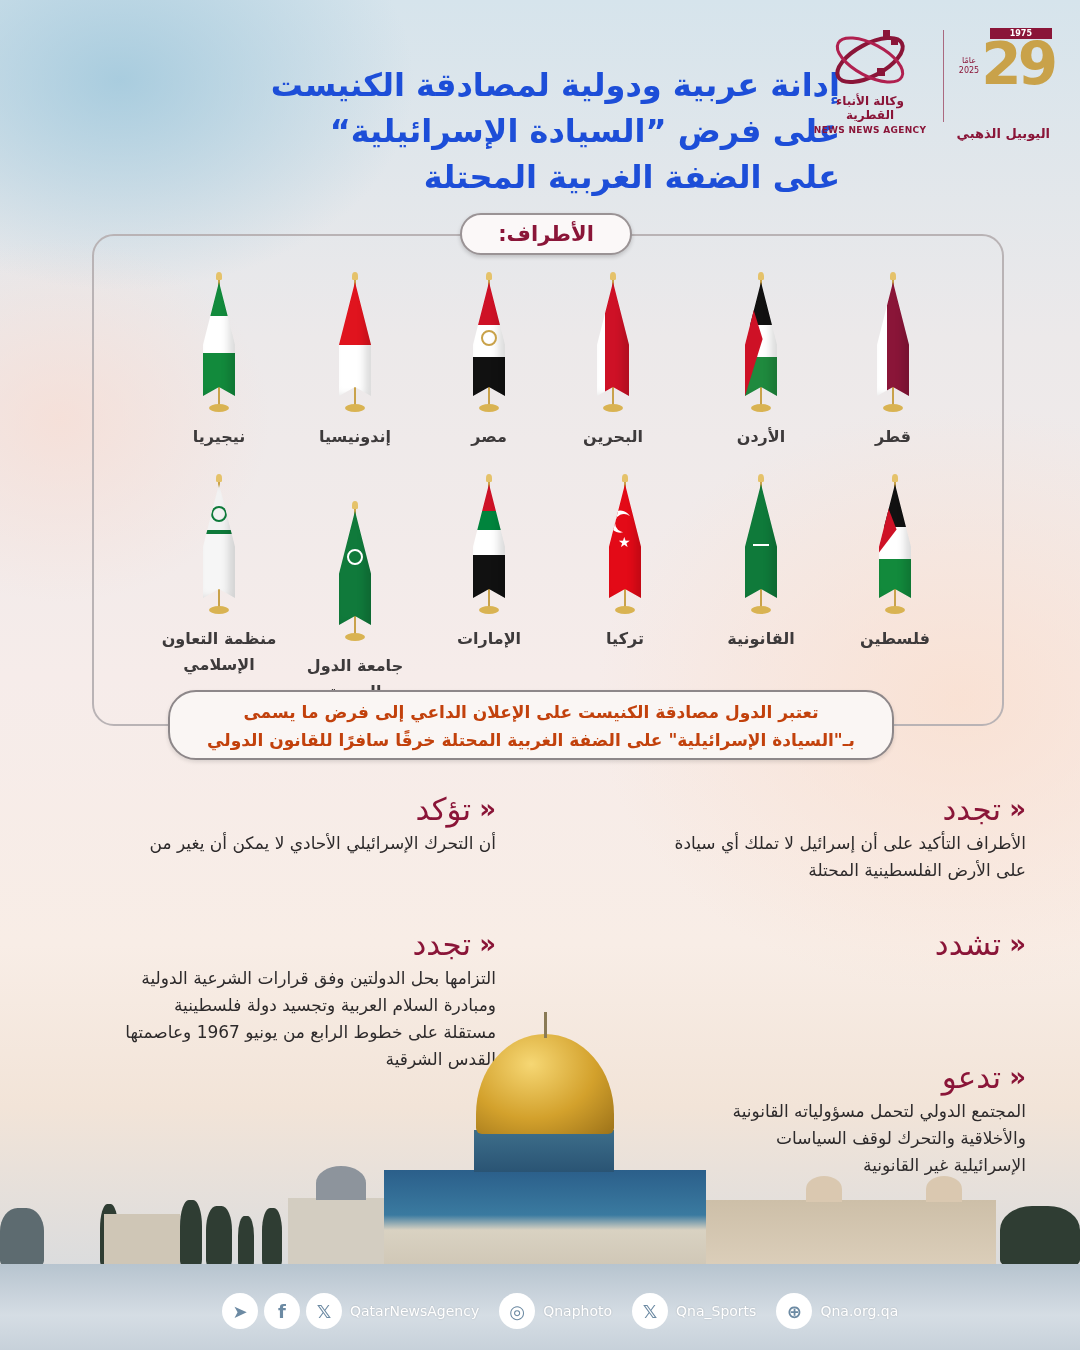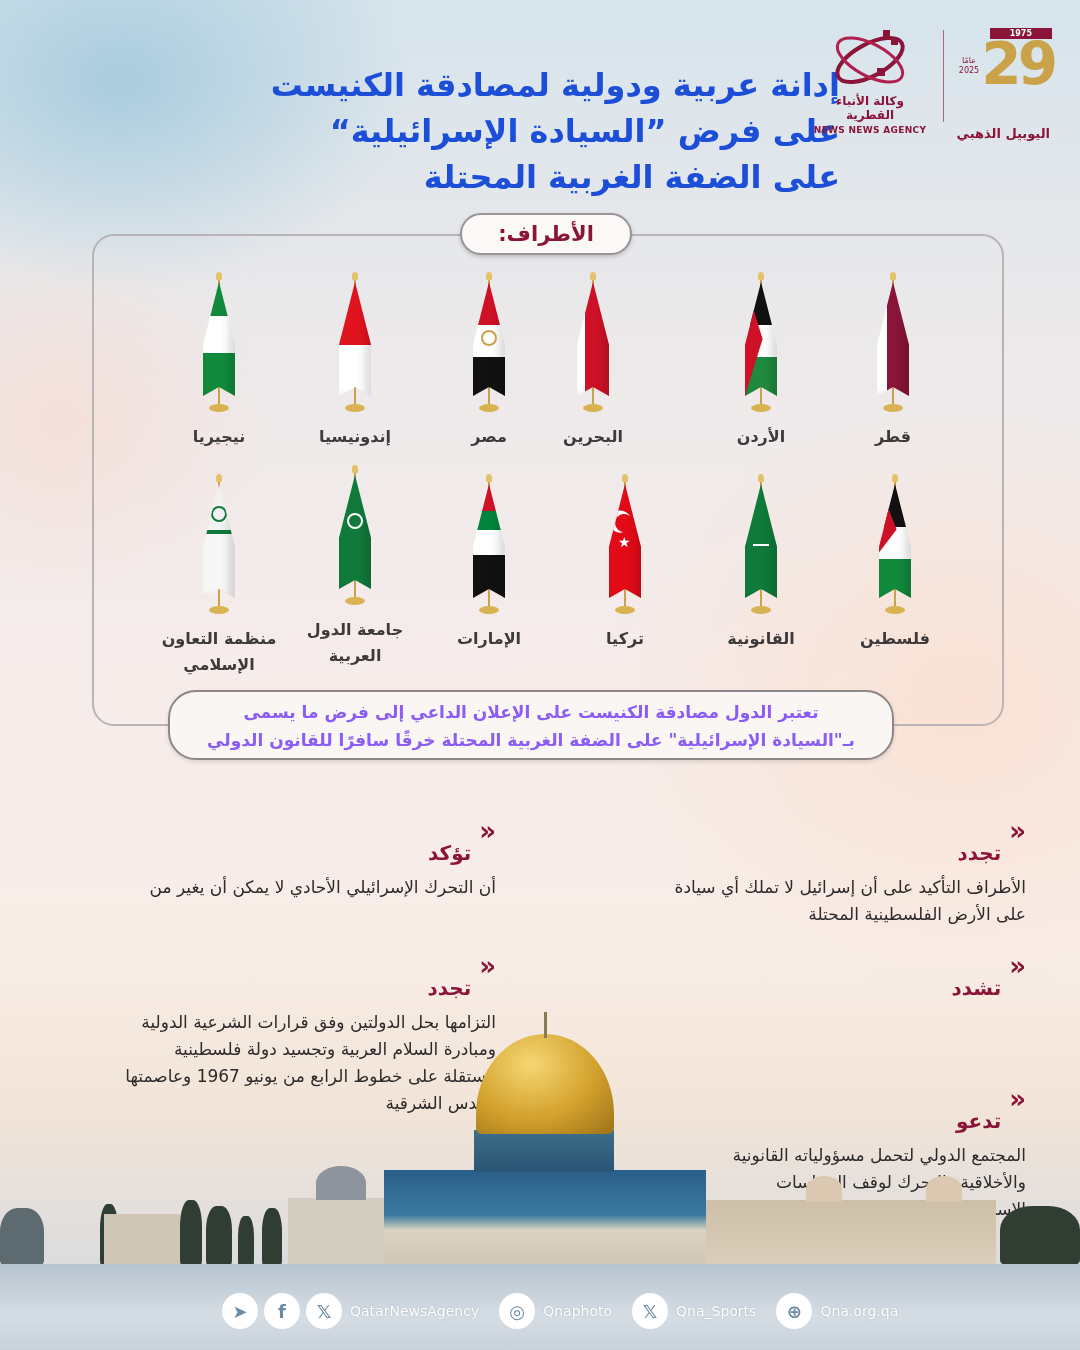--- a/index.html
+++ b/index.html
@@ -74,29 +74,29 @@
     .emblem.dark { border-color:#0e7a3a; }
     .star { position:absolute; left:9px; top:50px; color:#fff; font-size:14px; }
     .crescent { position:absolute; left:6px; top:30px; width:18px; height:18px; border-radius:50%; box-shadow: -4px 0 0 2px #fff; transform: rotate(20deg); }
     .sword { position:absolute; left:8px; top:60px; width:16px; height:2px; background:#fff; }
 
     
     .statement {
       position: absolute; top: 690px; left: 168px; width: 726px; height: 70px;
       border: 2px solid #8d8789; border-radius: 28px; background: #faf6f4;
       box-shadow: 0 2px 4px rgba(0,0,0,0.12);
-      direction: rtl; text-align: center; font-size: 17px; font-weight: bold; color: #8b5cf6;
+      direction: rtl; text-align: center; font-size: 17px; font-weight: bold; color: #c2410c;
       line-height: 28px; padding-top: 6px;
     }
 
     
     .point { position: absolute; direction: rtl; text-align: right; }
     .point-head { display: flex; flex-direction: row; align-items: center; gap: 8px; }
     .chev { color: #8a1538; font-size: 26px; font-weight: bold; line-height: 30px; }
-    .point-title { color: #8a1538; font-size: 20px; font-weight: bold; line-height: 34px; margin-top: 44px; }
+    .point-title { color: #8a1538; font-size: 31px; font-weight: normal; line-height: 34px; }
     .point-body { color: #2d2a2b; font-size: 17px; line-height: 27px; margin-top: 4px; }
 
     
     .scene { position: absolute; left: 0; top: 1030px; width: 1080px; height: 320px; }
     .plaza { position: absolute; left: 0; bottom: 0; width: 1080px; height: 86px; background: linear-gradient(180deg, #b7c4cf, #d5dde4 60%, #c7d1da); }
     .trees { position: absolute; left: 0; bottom: 84px; width: 1080px; height: 70px; }
     .tree { position: absolute; bottom: 0; background: #2f3d33; border-radius: 40% 40% 10% 10%; }
     .dome-building { position: absolute; left: 384px; bottom: 80px; width: 322px; height: 100px; background: linear-gradient(180deg, #2b5f8a, #3a7aa0 45%, #d9d2c2 60%, #cfc6b5); }
     .drum { position: absolute; left: 474px; bottom: 178px; width: 140px; height: 42px; background: linear-gradient(180deg, #3d6e8a, #2a5474); }
     .dome-gold { position: absolute; left: 476px; bottom: 216px; width: 138px; height: 100px; border-radius: 50% 50% 6px 6px / 80% 80% 6px 6px; background: radial-gradient(ellipse at 40% 30%, #f6d774, #d3a12c 55%, #9c7219); }
@@ -161,21 +161,21 @@
 </div>
 <div class="flag-cell" style="left:696px; top:276px;">
   <div class="flag-wrap">
       <div class="pole"></div>
       <div class="finial"></div>
       <div class="flag f-jordan"></div>
       <div class="base"></div>
     </div>
   <div class="flag-name">الأردن</div>
 </div>
-<div class="flag-cell" style="left:528px; top:276px;">
+<div class="flag-cell" style="left:548px; top:276px;">
   <div class="flag-wrap">
       <div class="pole"></div>
       <div class="finial"></div>
       <div class="flag f-bahrain"></div>
       <div class="base"></div>
     </div>
   <div class="flag-name">البحرين</div>
 </div>
 <div class="flag-cell" style="left:424px; top:276px;">
   <div class="flag-wrap">
@@ -241,21 +241,21 @@
 </div>
 <div class="flag-cell" style="left:424px; top:478px;">
   <div class="flag-wrap">
       <div class="pole"></div>
       <div class="finial"></div>
       <div class="flag f-uae"></div>
       <div class="base"></div>
     </div>
   <div class="flag-name">الإمارات</div>
 </div>
-<div class="flag-cell" style="left:290px; top:469px;">
+<div class="flag-cell" style="left:290px; top:505px;">
   <div class="flag-wrap">
       <div class="pole"></div>
       <div class="finial"></div>
       <div class="flag f-arableague">
         <div class="emblem"></div>
       </div>
       <div class="base"></div>
     </div>
   <div class="flag-name">
     <div>جامعة الدول</div>

